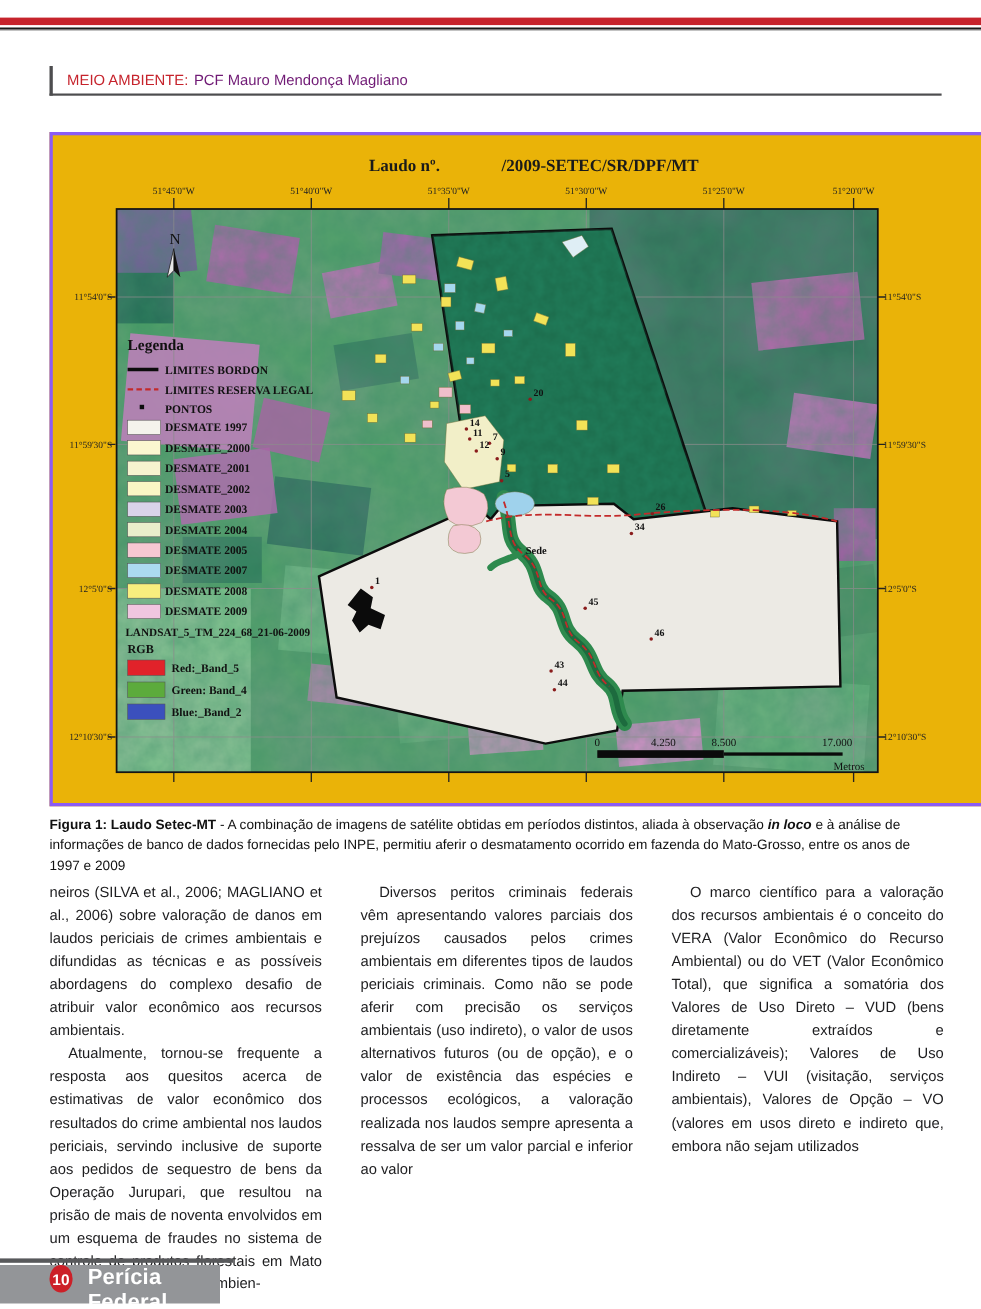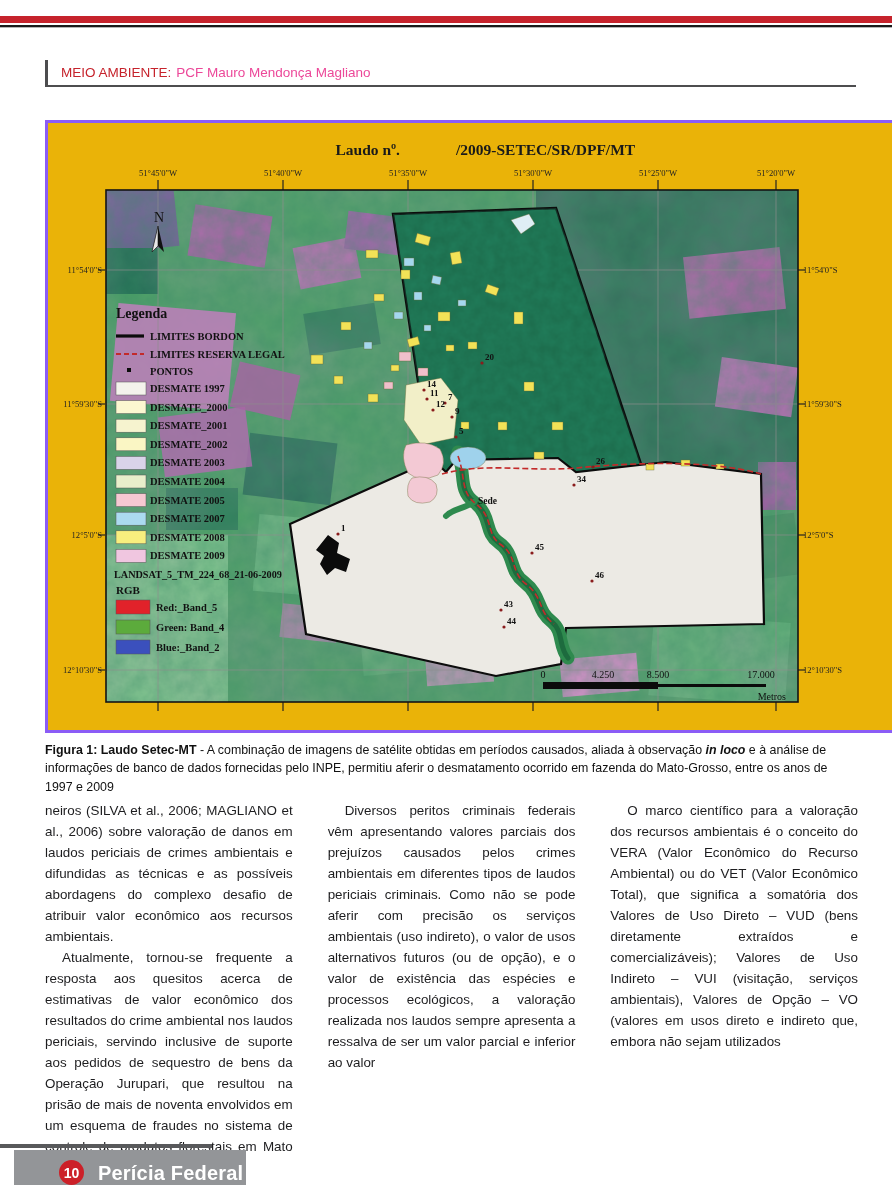--- a/index.html
+++ b/index.html
@@ -14,21 +14,21 @@
   .bar-black{height:2px;background:#1a1a1a;}
   .bar-gray{height:1px;background:#b5b5b5;}
   
   .header{
     position:absolute;left:45px;top:60px;width:811px;height:27px;
     border-left:3px solid #4d4d4f;border-bottom:2px solid #4d4d4f;
     display:flex;align-items:center;box-sizing:border-box;padding-left:13px;
     font-size:13.5px;
   }
   .header .section{color:#c6232c;font-weight:normal;margin-right:5px;}
-  .header .byline{color:#ec4899;text-align:right;}
+  .header .byline{color:#701a75;text-align:right;}
   
   .figure{
     position:absolute;left:45px;top:120px;width:861px;height:613px;
     border:3px solid #8b5cf6;background:#eab308;box-sizing:border-box;
   }
   .figure svg{display:block;}
   .mapserif{font-family:"Liberation Serif",serif;}
   
   .caption{
     position:absolute;left:45px;top:741px;width:811px;
@@ -40,22 +40,22 @@
   .article{
     position:absolute;left:45px;top:801px;width:813px;
     display:flex;gap:35px;
   }
   .col{width:258px;font-size:13.4px;line-height:1.565;text-align:justify;color:#1d1d1f;}
   .col p{margin:0;}
   .col p.ind{text-indent:17px;}
   
   .footer-line{position:absolute;left:0;top:1144px;width:212px;height:4px;background:#58595b;}
   .footer-bar{
-    position:absolute;left:14px;top:1150px;width:232px;height:35px;background:#939598;
-    display:flex;align-items:flex-end;
+    position:absolute;left:0;top:1150px;width:200px;height:35px;background:#939598;
+    display:flex;align-items:flex-start;
   }
   .page-badge{
     width:25px;height:25px;border-radius:50%;background:#cc2028;color:#fff;
     font-weight:bold;font-size:14px;display:flex;align-items:center;justify-content:center;
     margin-left:45px;
   }
   .mag-name{color:#fff;font-weight:bold;font-size:20px;margin-left:14px;letter-spacing:.2px;}
 </style>
 </head>
 <body>
@@ -386,21 +386,21 @@
         <text x="680" y="510" class="mapserif" font-size="10" fill="#111" text-anchor="end">Metros</text>
       </g>
     </g>
 
     <rect x="0" y="0" width="692" height="512" fill="none" stroke="#141414" stroke-width="1.6"></rect>
   </g>
 </svg>
 </div>
 
 <div class="caption">
-  <span class="b">Figura 1: Laudo Setec-MT</span><span> - A combinação de imagens de satélite obtidas em períodos causados, aliada à observação </span><span class="i">in loco</span><span> e à análise de informações de banco de dados fornecidas pelo INPE, permitiu aferir o desmatamento ocorrido em fazenda do Mato-Grosso, entre os anos de 1997 e 2009</span>
+  <span class="b">Figura 1: Laudo Setec-MT</span><span> - A combinação de imagens de satélite obtidas em períodos distintos, aliada à observação </span><span class="i">in loco</span><span> e à análise de informações de banco de dados fornecidas pelo INPE, permitiu aferir o desmatamento ocorrido em fazenda do Mato-Grosso, entre os anos de 1997 e 2009</span>
 </div>
 
 <div class="article">
   <div class="col">
     <p>neiros (SILVA et al., 2006; MAGLIANO et al., 2006) sobre valoração de danos em laudos periciais de crimes ambientais e difundidas as técnicas e as possíveis abordagens do complexo desafio de atribuir valor econômico aos recursos ambientais.</p>
     <p class="ind">Atualmente, tornou-se frequente a resposta aos quesitos acerca de estimativas de valor econômico dos resultados do crime ambiental nos laudos periciais, servindo inclusive de suporte aos pedidos de sequestro de bens da Operação Jurupari, que resultou na prisão de mais de noventa envolvidos em um esquema de fraudes no sistema de controle de produtos florestais em Mato Grosso, cujos prejuízos ambien-</p>
   </div>
   <div class="col">
     <p class="ind">Diversos peritos criminais federais vêm apresentando valores parciais dos prejuízos causados pelos crimes ambientais em diferentes tipos de laudos periciais criminais. Como não se pode aferir com precisão os serviços ambientais (uso indireto), o valor de usos alternativos futuros (ou de opção), e o valor de existência das espécies e processos ecológicos, a valoração realizada nos laudos sempre apresenta a ressalva de ser um valor parcial e inferior ao valor</p>
   </div>

